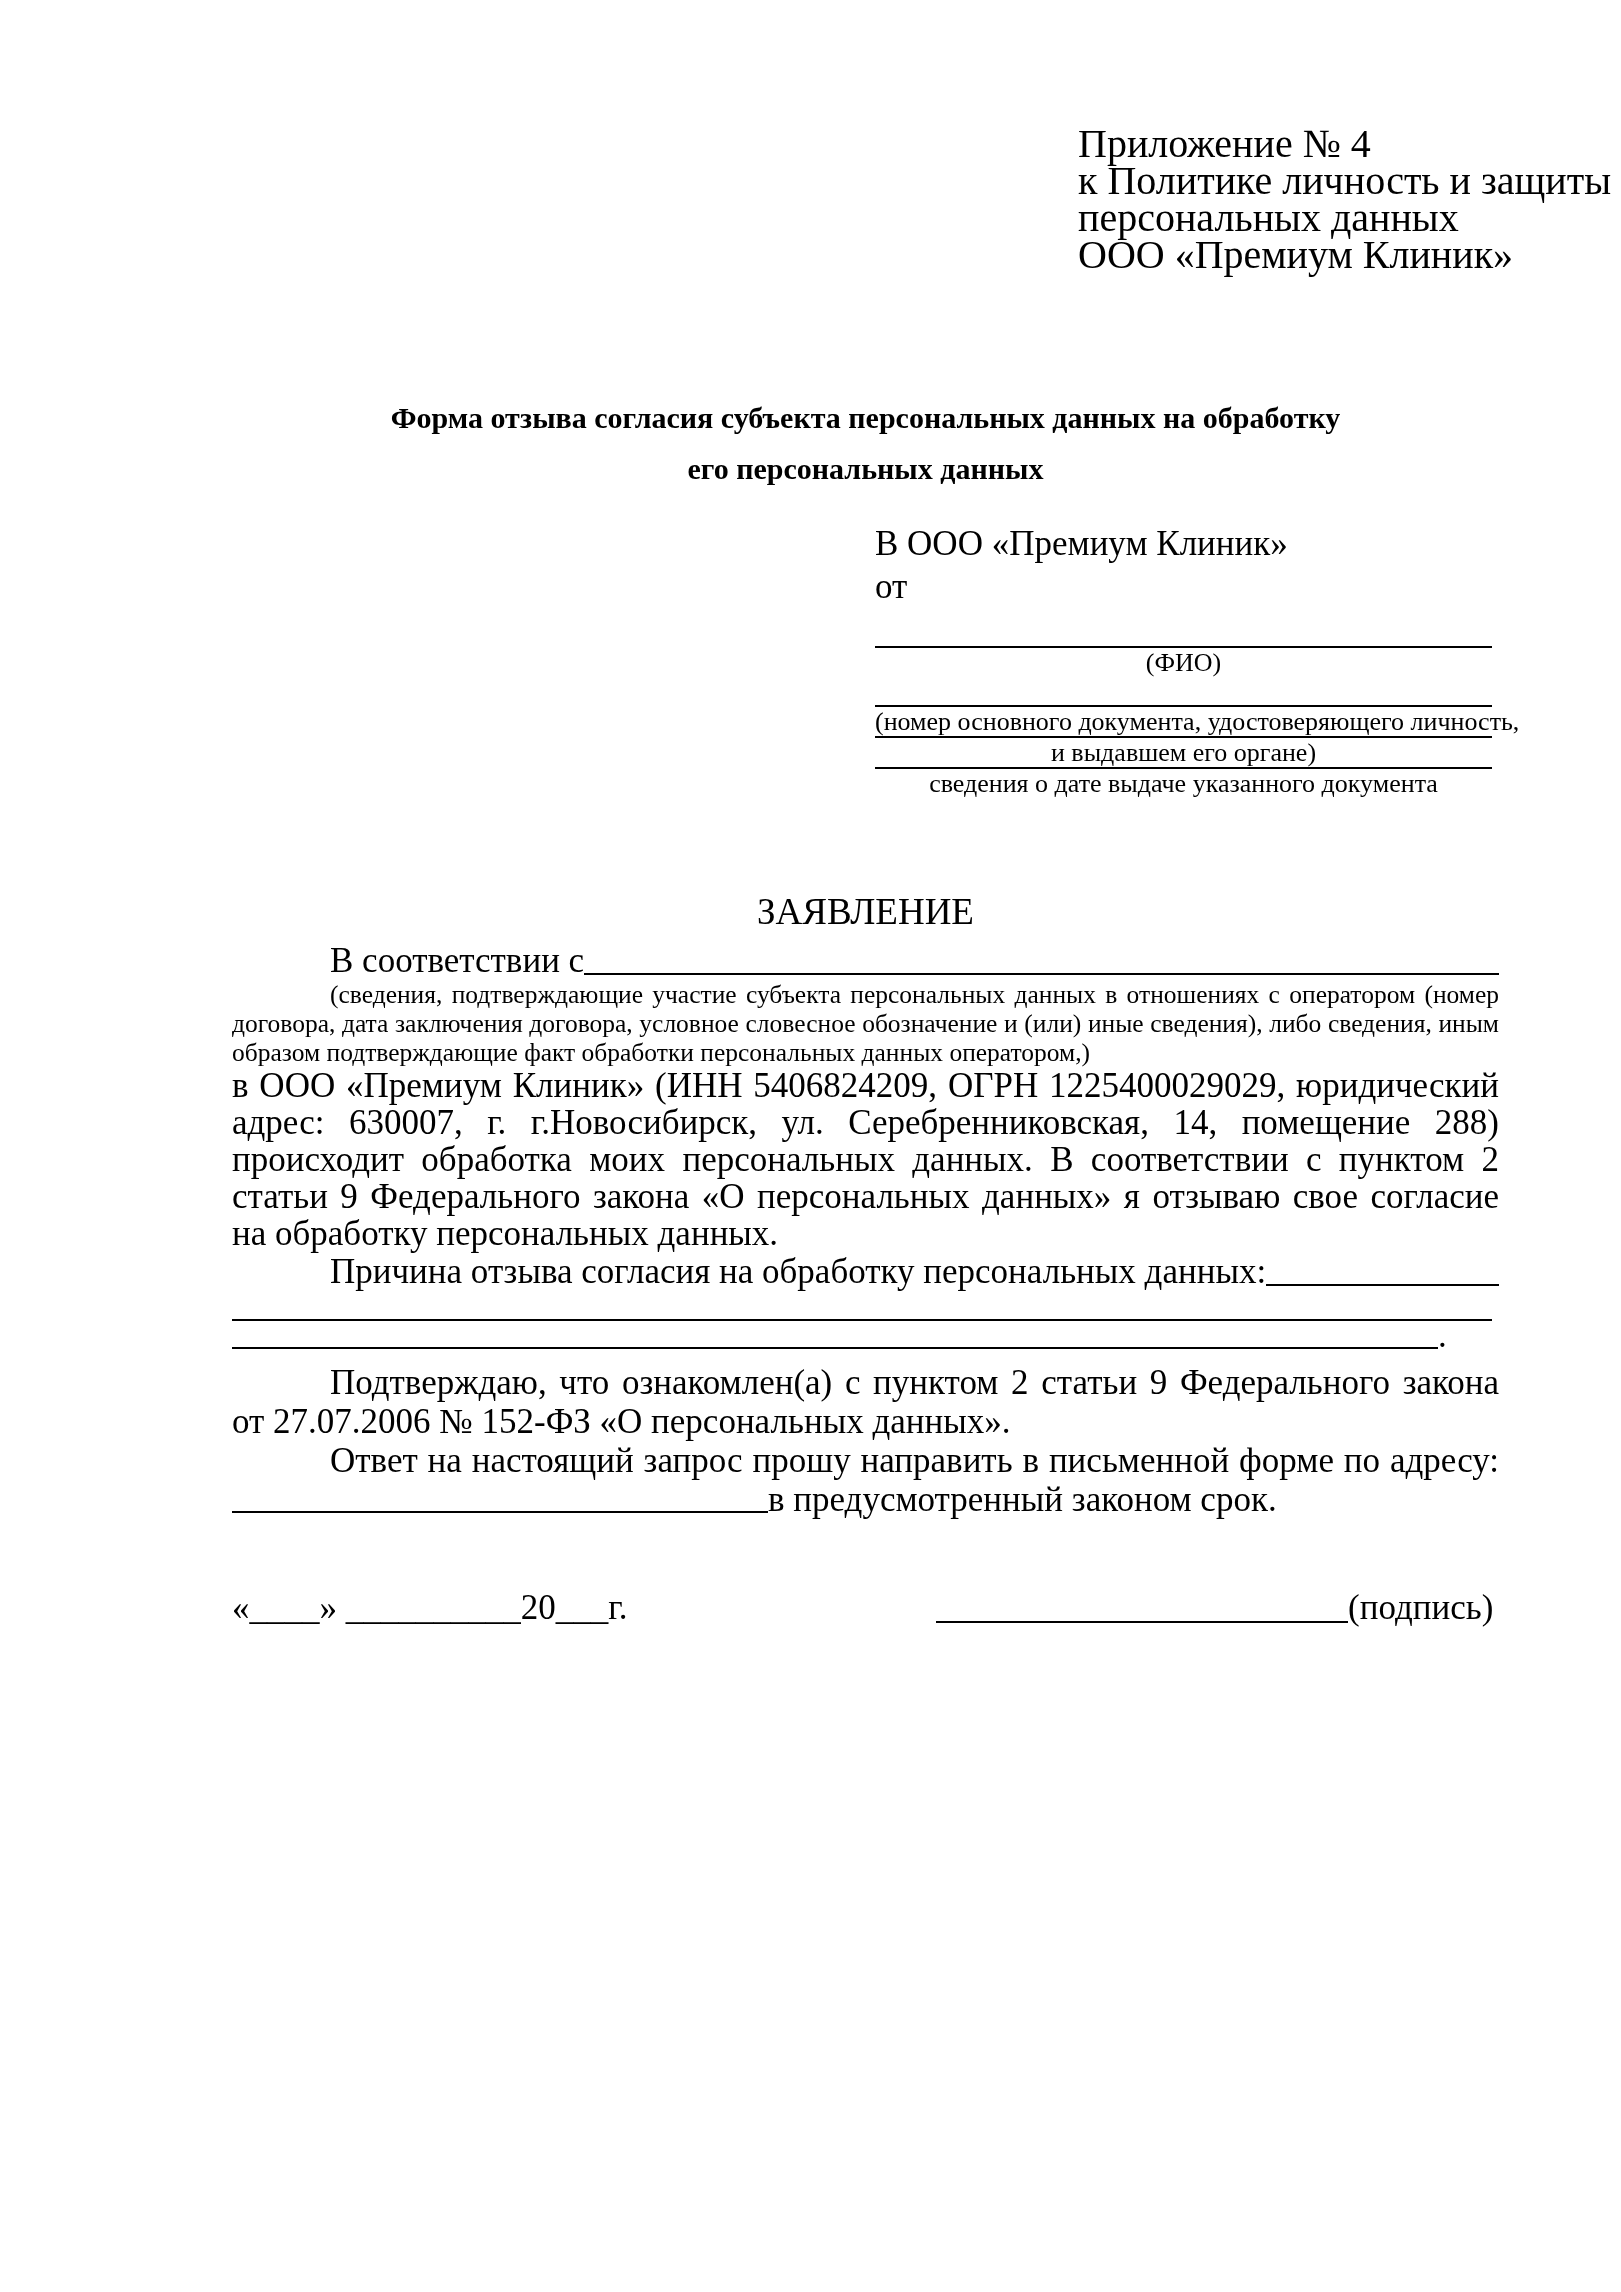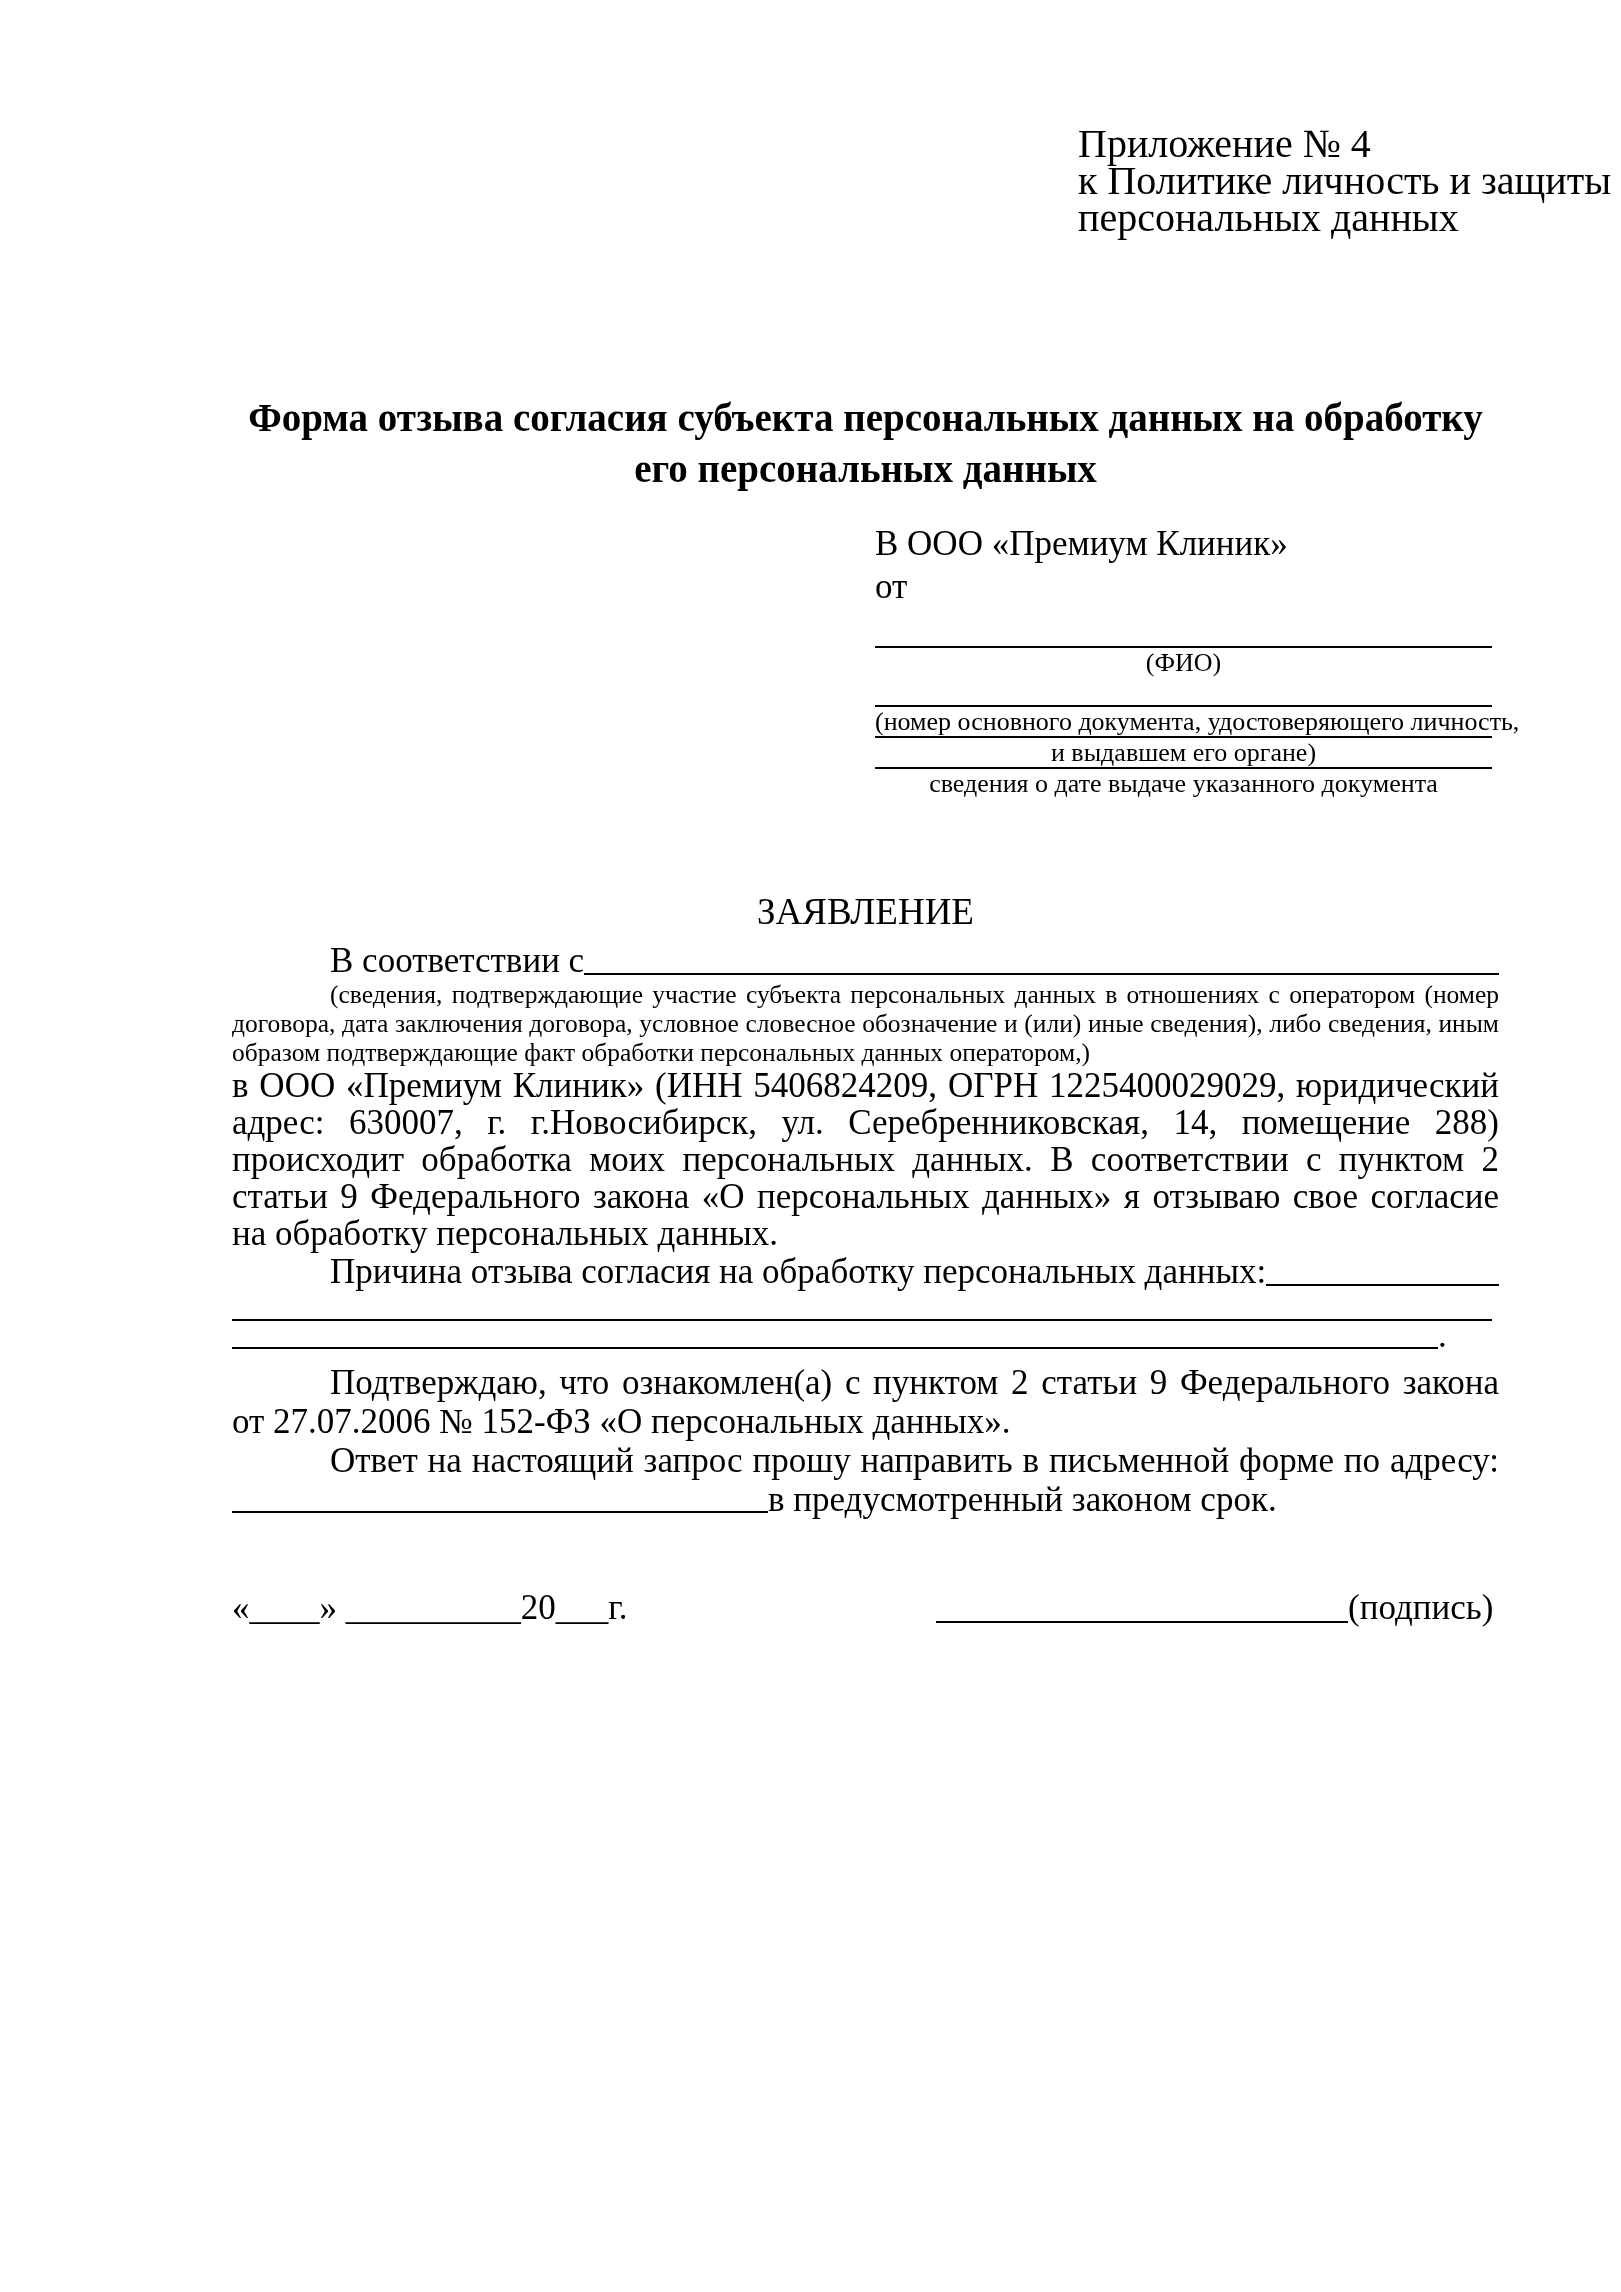--- a/index.html
+++ b/index.html
@@ -29,21 +29,21 @@
   }
 
   
   .doc-title {
     position: absolute;
     left: 232px;
     top: 392px;
     width: 1267px;
     text-align: center;
     font-weight: bold;
-    font-size: 39px;
+    font-size: 30px;
     line-height: 51px;
   }
 
   
   .addressee {
     position: absolute;
     left: 875px;
     top: 522px;
     width: 617px;
     font-size: 35px;
@@ -178,20 +178,21 @@
 </style>
 </head>
 <body>
 
 <div class="page">
 
   <div class="header-block">
     <div>Приложение № 4</div>
     <div>к Политике личность и защиты</div>
     <div>персональных данных</div>
+    <div>ООО «Премиум Клиник»</div>
   </div>
 
   <div class="doc-title">
     <div>Форма отзыва согласия субъекта персональных данных на обработку</div>
     <div>его персональных данных</div>
   </div>
 
   <div class="addressee">
     <div>В ООО «Премиум Клиник»</div>
     <div>от</div>

